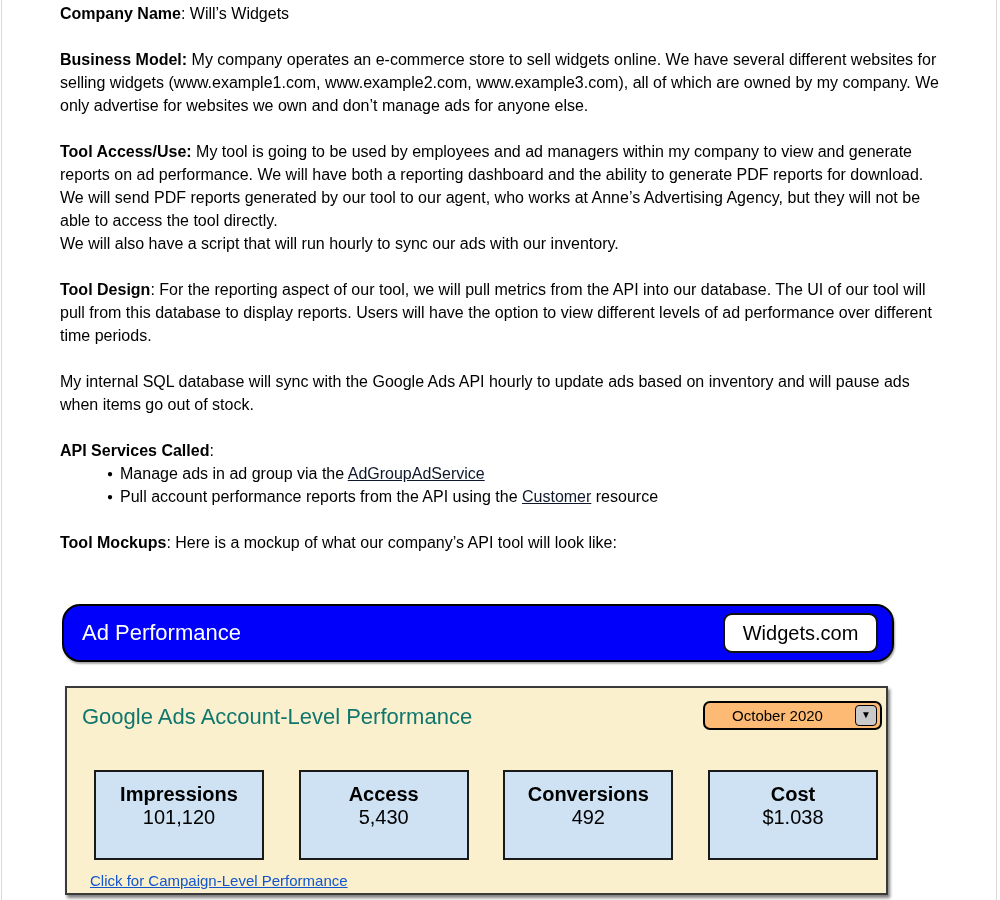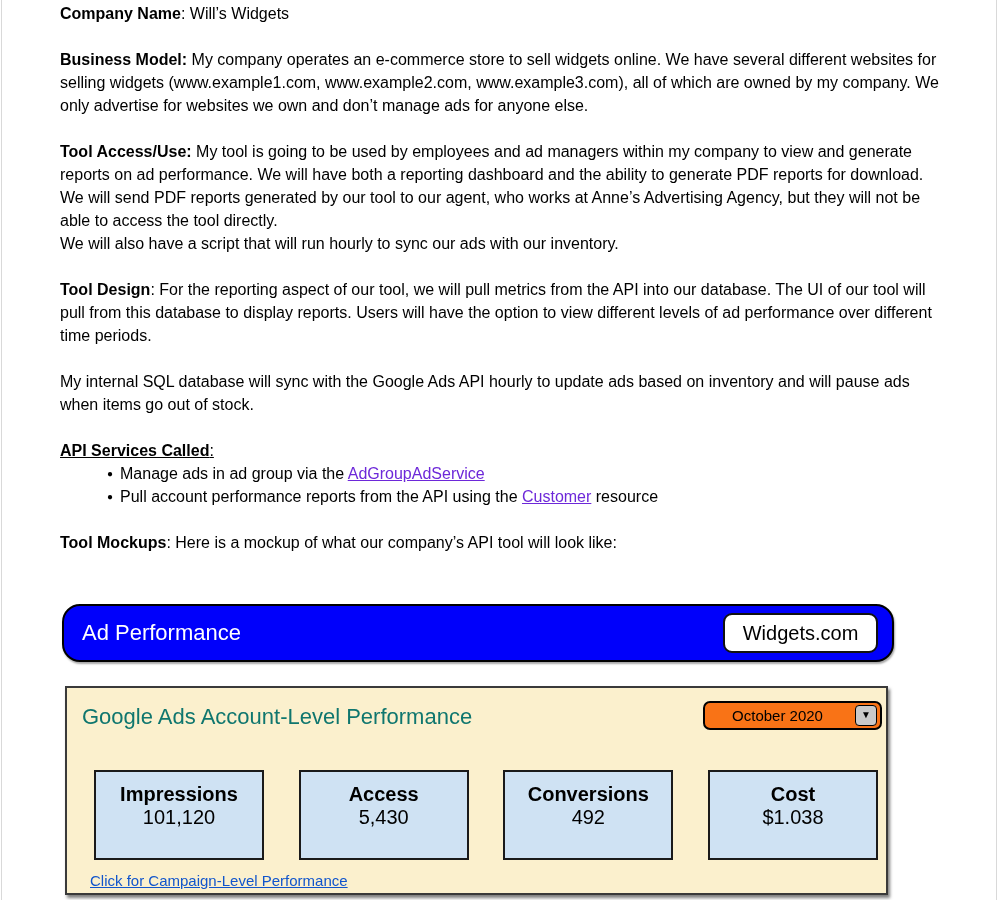--- a/index.html
+++ b/index.html
@@ -12,23 +12,23 @@
   .page-edge { position:absolute; top:0; bottom:0; width:1px; background:#d9d9d9; }
   .edge-left { left:1px; }
   .edge-right { left:996px; }
 
   
   .doc {
     position:absolute; left:60px; top:2px; width:886px;
     font-size:16px; line-height:23px;
   }
   .doc p { margin:0 0 23px 0; }
-  .doc p.tight { margin-bottom:0;text-decoration:underline; }
+  .doc p.tight { margin-bottom:0; }
   b { font-weight:bold; }
-  a.doclink { color:#6d28d9; text-decoration:underline; cursor:pointer; }
+  a.doclink { color:#0f172a; text-decoration:underline; cursor:pointer; }
   .bullets { margin:0 0 23px 0; }
   .bullet-row { display:flex; }
   .bullet-row .marker {
     width:13px; margin-left:47px; font-size:10px; line-height:23px; flex:0 0 auto;
   }
 
   
   .mock-bar {
     position:absolute; left:62px; top:604px; width:832px; height:58px;
     background:#0000fb; border:2px solid #000; border-radius:18px;
@@ -48,21 +48,21 @@
   .panel {
     position:absolute; left:65px; top:686px; width:823px; height:209px;
     background:#fbf0cd; border:2px solid #3a3a3a;
     box-shadow:2px 3px 3px rgba(0,0,0,0.5);
   }
   .panel-title {
     position:absolute; left:15px; top:16px; font-size:22px; color:#0f766e;
   }
   .dropdown {
     position:absolute; right:4px; top:13px; width:179px; height:29px;
-    background:#f97316; border:2px solid #000; border-radius:7px; cursor:pointer;
+    background:#fdba74; border:2px solid #000; border-radius:7px; cursor:pointer;
   }
   .dropdown-value {
     position:absolute; left:0; right:30px; top:0; height:25px; line-height:25px;
     text-align:center; font-size:15px;
   }
   .dropdown-btn {
     position:absolute; right:3px; top:2px; width:22px; height:21px;
     background:#c9c9c9; border:1.5px solid #000; border-radius:4px;
     font-size:10px; line-height:18px; text-align:center; cursor:pointer;
   }

